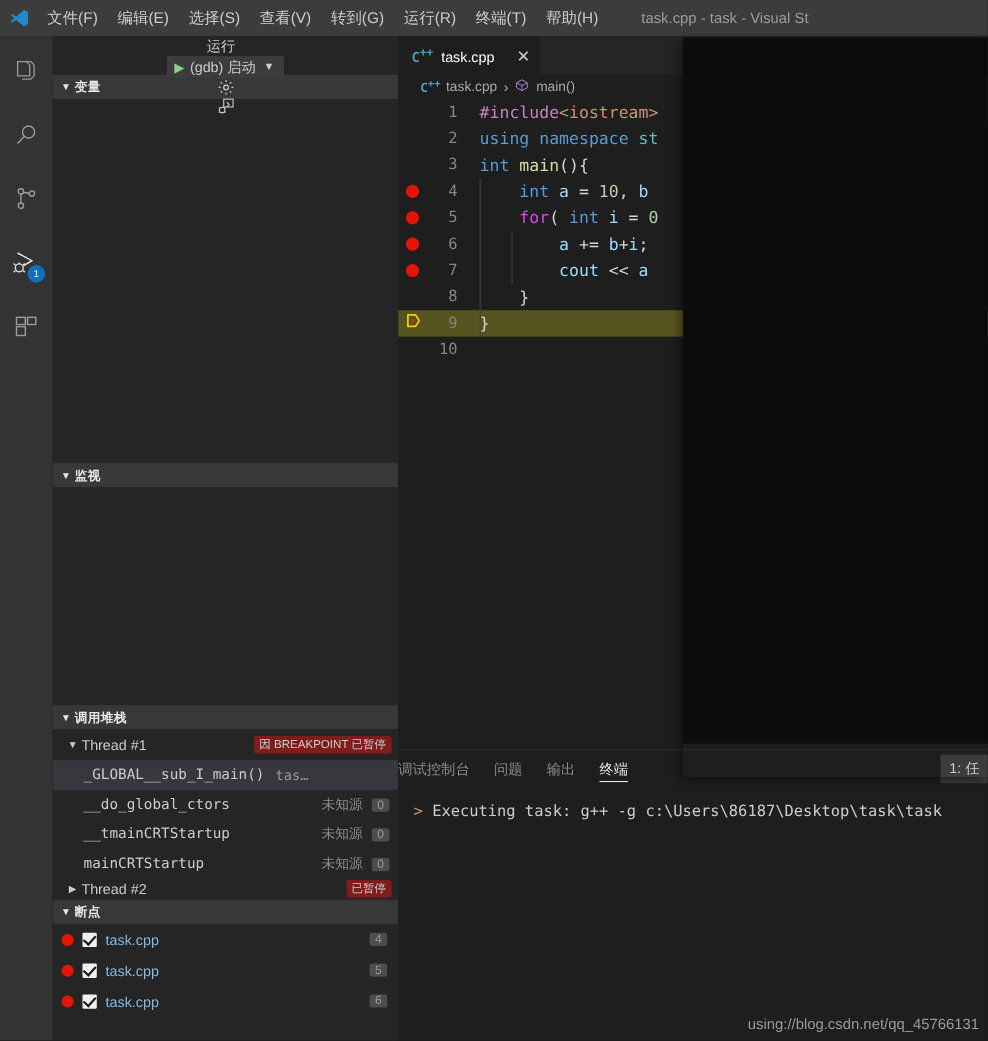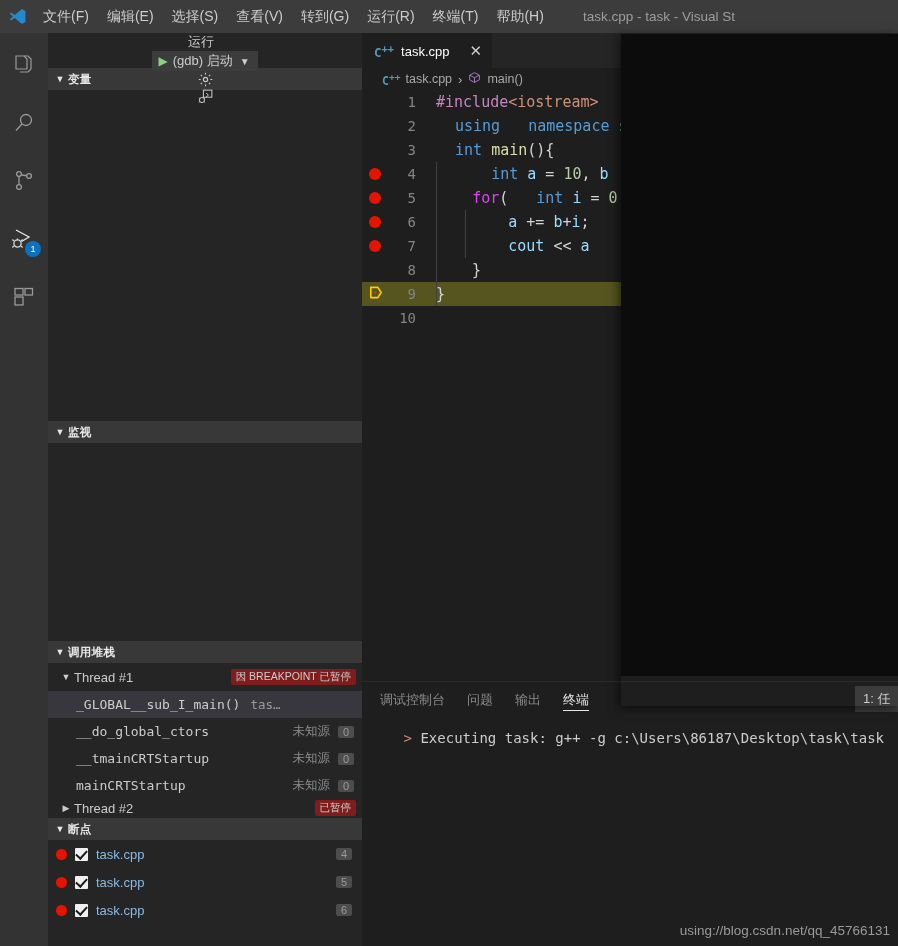--- a/index.html
+++ b/index.html
@@ -154,50 +154,50 @@
     width: 32px; text-align: right; color: #858585; font-size: 14px; flex: none;
     font-family: "DejaVu Sans Mono", monospace; padding-right: 4px;
   }
   .code-text {
     padding-left: 16px; font-family: "DejaVu Sans Mono", monospace; font-size: 15px;
     white-space: pre; color: #d4d4d4; position: relative; flex: 1;
   }
   .bp-glyph { width: 12px; height: 12px; border-radius: 50%; background: #e51400; }
   .indent-guide { position: absolute; top: 0; width: 1px; height: 24px; background: #404040; }
 
-  .t-kw     { color: #569cd6; margin-left: 19px; }
+  .t-kw     { color: #569cd6; }
   .t-ctrl   { color: #d946ef; }
   .t-type   { color: #4ec9b0; }
   .t-num    { color: #b5cea8; }
   .t-inc    { color: #c586c0; }
   .t-incf   { color: #ce9178; text-align: center; }
   .t-var    { color: #9cdcfe; }
   .t-fn     { color: #dcdcaa; }
   .t-punc   { color: #d4d4d4; }
 
   
   .panel {
     position: absolute; left: 362px; top: 681px; width: 536px; height: 265px;
     background: #1e1e1e; border-top: 1px solid #2b2b2b;
   }
-  .panel-tabs { height: 35px; display: flex; align-items: center; padding-left: 18px; position: relative; text-align: right; }
+  .panel-tabs { height: 35px; display: flex; align-items: center; position: relative; text-align: right; }
   .ptab {
     color: #8a8a8a; font-size: 13px; margin-right: 22px; height: 35px;
     display: flex; align-items: center; cursor: pointer; position: relative;
   }
   .ptab.active { color: #e7e7e7; }
   .ptab.active:after {
     content: ""; position: absolute; left: 0; right: 0; bottom: 6px; height: 1px; background: #e7e7e7;
   }
   .term-select {
     position: absolute; right: 0; top: 4px; height: 26px; background: #3c3c3c;
     color: #cccccc; font-size: 13px; display: flex; align-items: center; padding: 0 8px;
     max-width: 43px; overflow: hidden; white-space: nowrap;
   }
-  .term-body { padding: 10px 14px 0 14px; font-family: "DejaVu Sans Mono", monospace; font-size: 14px; text-align: right; }
+  .term-body { padding: 10px 14px 0 14px; font-family: "DejaVu Sans Mono", monospace; font-size: 14px; }
   .term-line { white-space: nowrap; line-height: 22px; color: #cccccc; }
   .term-prompt { color: #ce9178; }
   .term-cn { color: #ffffff; font-family: "Liberation Sans", sans-serif; font-size: 14.5px; }
   .watermark {
     position: absolute; right: 8px; bottom: 8px; color: #9a9a9a; font-size: 13.5px;
     font-family: "Liberation Sans", sans-serif;
   }
 
   
   .console-win {

